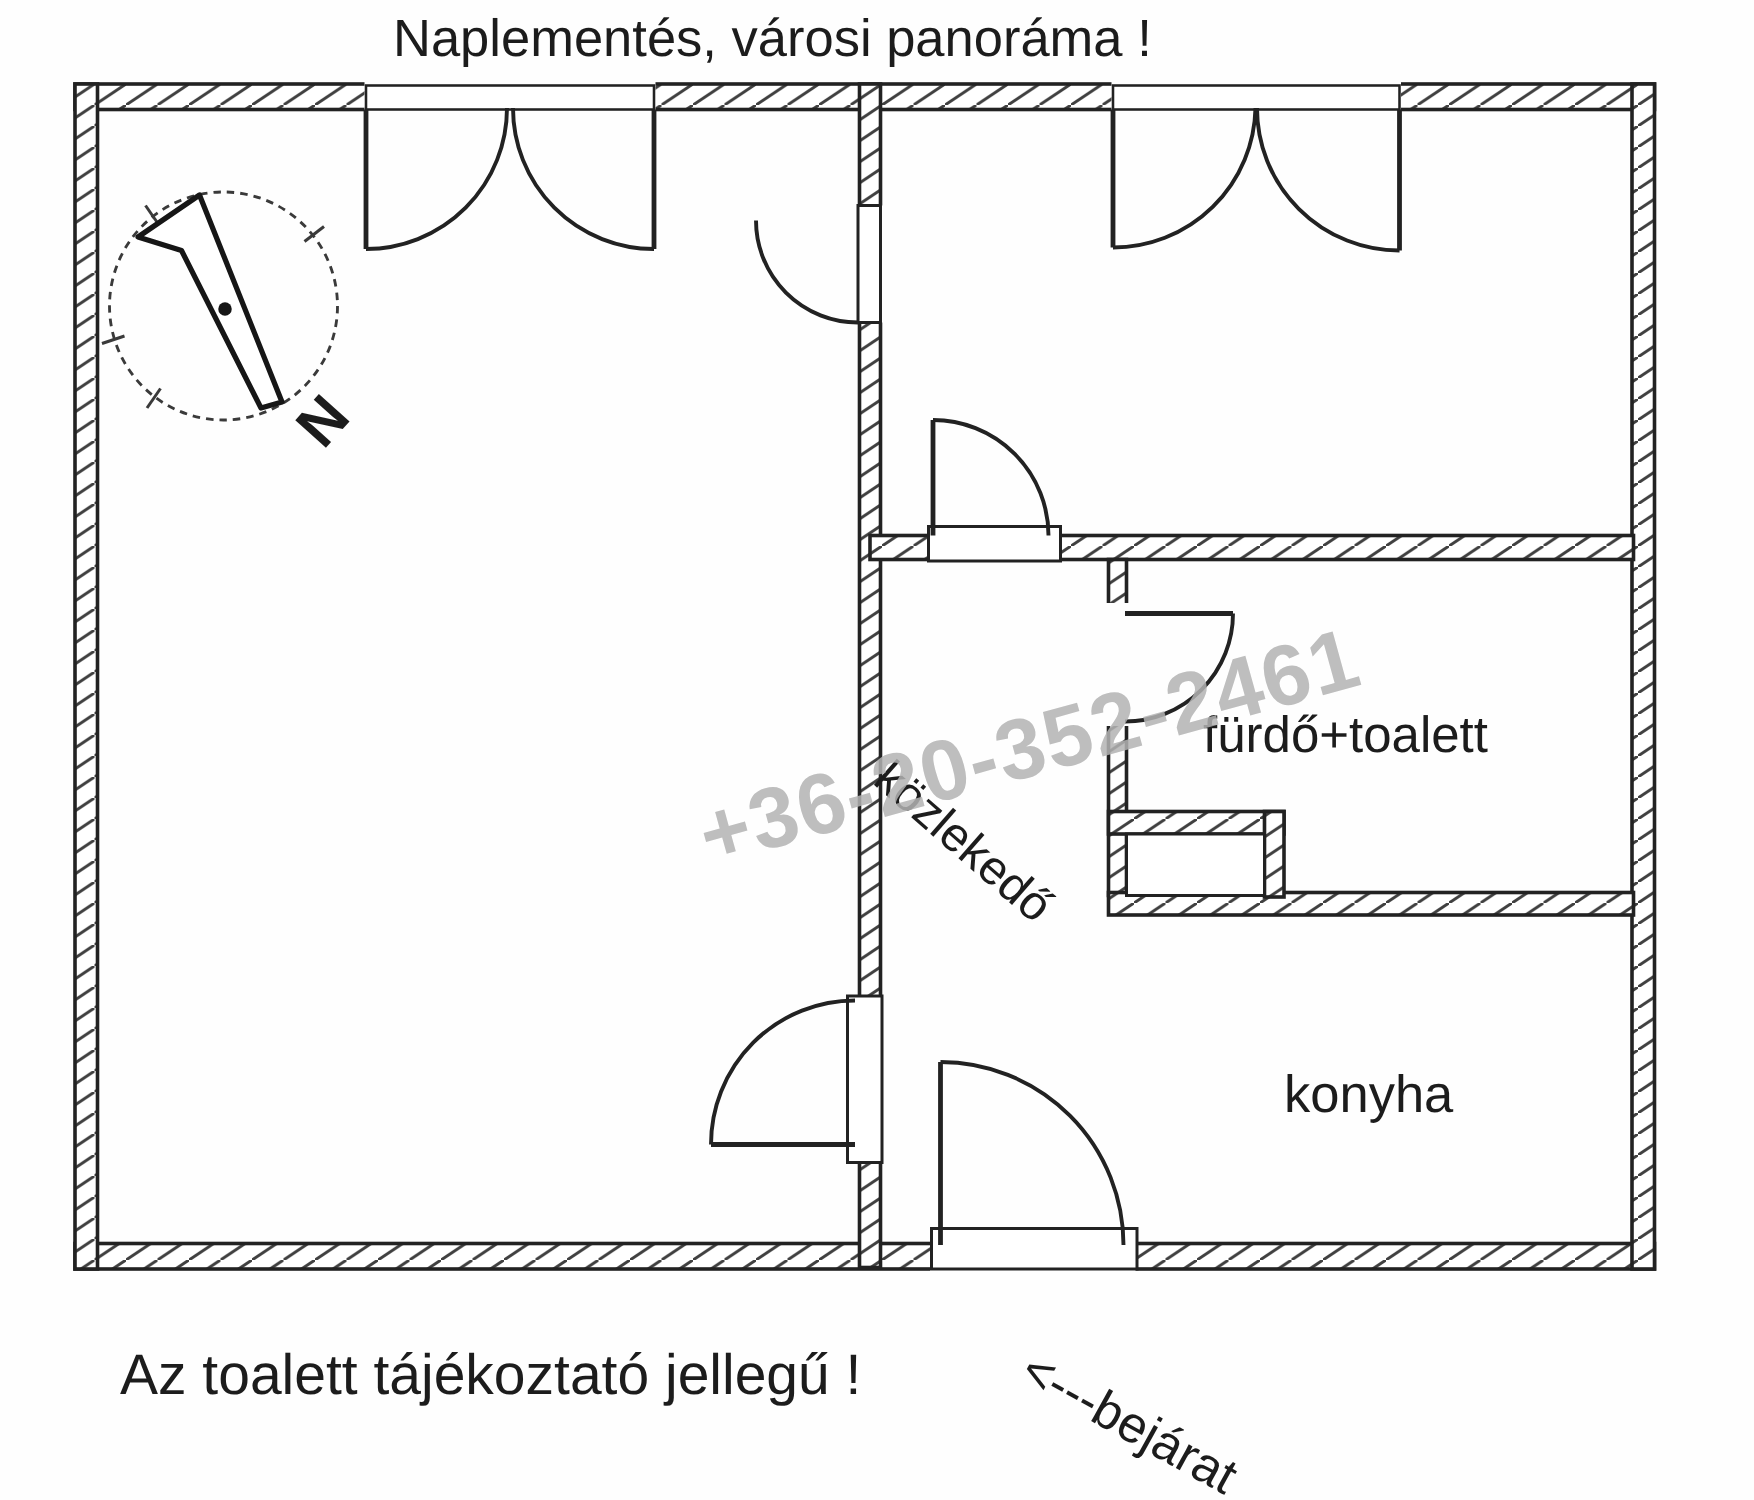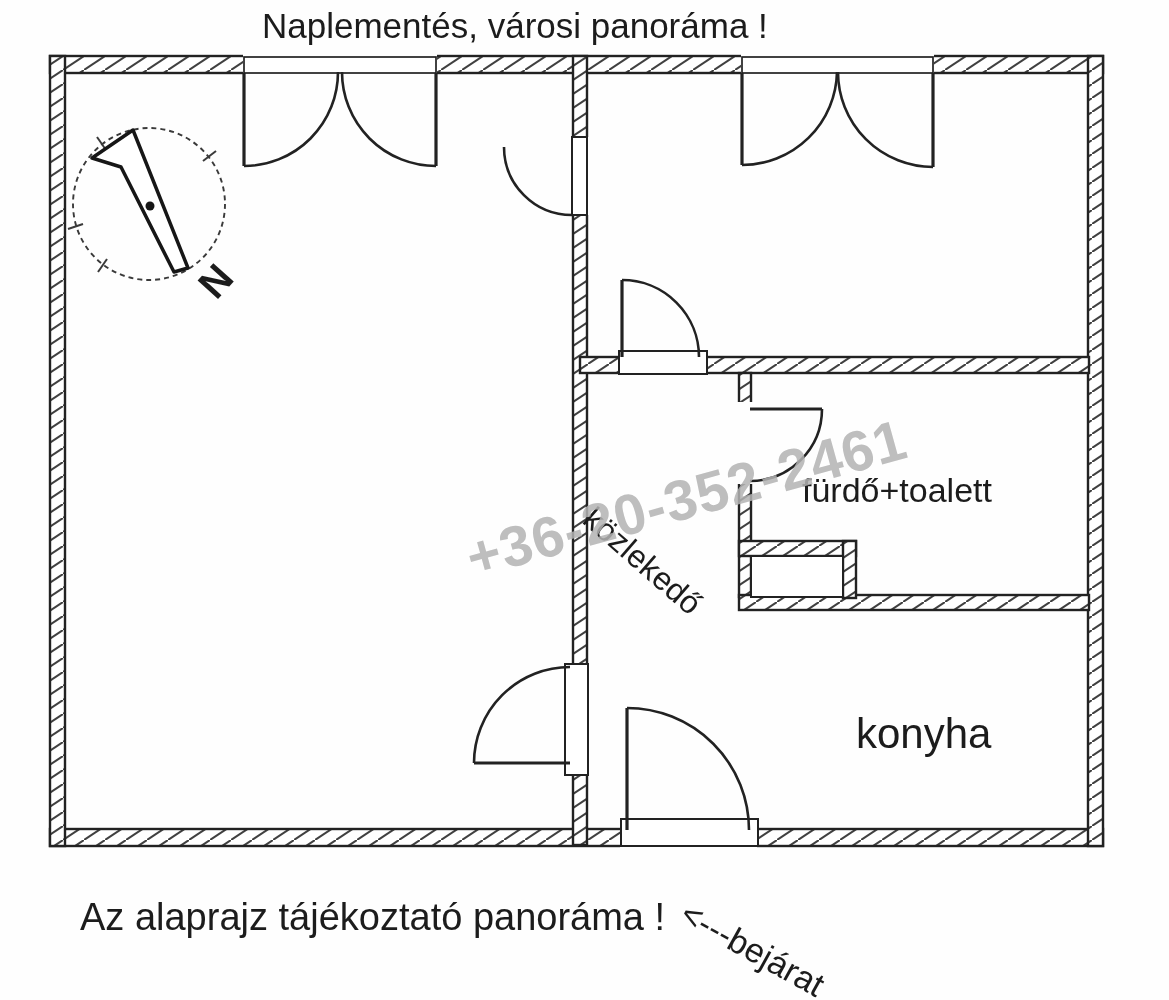--- a/index.html
+++ b/index.html
@@ -11,21 +11,21 @@
     position:relative;width:1169px;height:1000px;overflow:hidden;
     background:var(--c-background);
     font-family:"Liberation Sans",sans-serif;color:var(--c-text);
   }
   .stage svg{position:absolute;left:0;top:0;}
   .txt{position:absolute;white-space:nowrap;line-height:1.15;color:var(--c-text);}
   .t-title{left:262px;top:6px;font-size:35px;}
   .t-large{left:101px;top:411px;font-size:37px;}
   .t-small{left:650px;top:201px;font-size:37px;}
   .t-bath{left:802px;top:471px;font-size:34px;}
-  .t-kitchen{left:856px;top:710px;font-size:42px;}
+  .t-kitchen{left:856px;top:710px;font-size:35px;}
   .t-corridor{left:600px;top:500px;font-size:32px;transform:rotate(41deg);transform-origin:left top;}
   .t-note{left:80px;top:896px;font-size:38px;}
   .t-entrance{left:693px;top:894px;font-size:34px;transform:rotate(29deg);transform-origin:left top;}
   .t-watermark{
     left:459px;top:528px;font-size:57px;font-weight:700;letter-spacing:1px;
     color:var(--c-watermark);opacity:.85;
     transform:rotate(-15.5deg);transform-origin:left top;
   }
   .t-north{left:201px;top:258px;font-size:40px;font-weight:700;transform:rotate(-48deg);transform-origin:center;}
   
@@ -125,16 +125,16 @@
       <polygon class="needle" points="92,158 133,130 188,268 174,272 121,167"></polygon>
       <circle cx="150" cy="206" r="4.5" fill="#161616"></circle>
     </g>
   </svg>
 
   <div class="txt t-title">Naplementés, városi panoráma !</div>
   <div class="txt t-bath">fürdő+toalett</div>
   <div class="txt t-corridor">közlekedő</div>
   <div class="txt t-kitchen">konyha</div>
   <div class="txt t-watermark">+36-20-352-2461</div>
-  <div class="txt t-note">Az alaprajz tájékoztató panoráma !</div>
+  <div class="txt t-note">Az toalett tájékoztató jellegű !</div>
   <div class="txt t-entrance">&lt;---bejárat</div>
   <div class="txt t-north">N</div>
 </div>
 
 </body></html>

